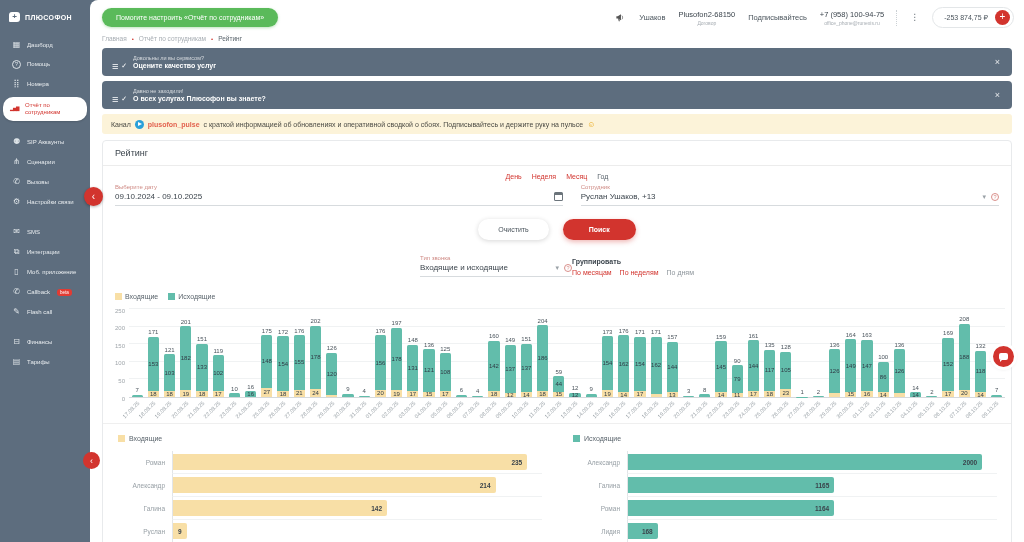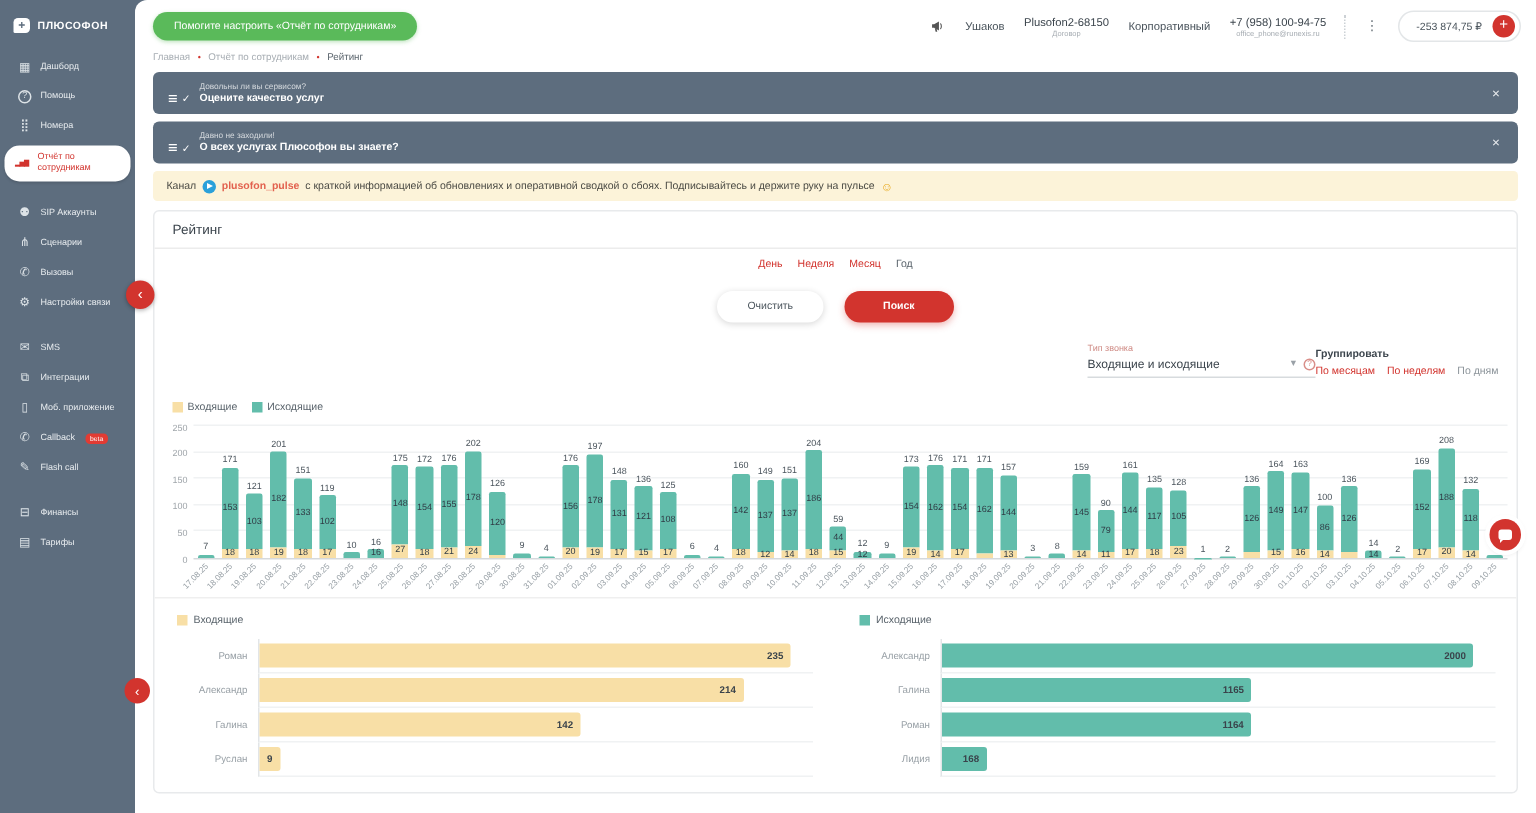--- a/index.html
+++ b/index.html
@@ -77,21 +77,21 @@
   .f-value{font-size:8px;color:#3c454d;flex:1}
   .cal{width:9px;height:9px;border:1px solid #6b747b;border-top:3px solid #6b747b;border-radius:1.5px;cursor:pointer;flex:none}
   .ddl{font-size:7px;color:#9aa1a7;cursor:pointer;line-height:7px}
   .inf{width:8px;height:8px;border:1px solid #d98f8a;color:#d98f8a;border-radius:50%;font-size:5.5px;line-height:7px;
     text-align:center;cursor:pointer;flex:none}
   .btn-row{display:flex;justify-content:center;gap:14px;padding:13px 0 2px}
   .btn-clear{background:#fff;border:none;border-radius:11px;height:21px;padding:0 20px;font-size:7px;color:#4a545c;
     font-family:inherit;box-shadow:0 1px 5px rgba(0,0,0,.16);cursor:pointer}
   .btn-search{background:#d2342e;border:none;border-radius:11px;height:21px;padding:0 26px;font-size:7px;color:#fff;
     font-weight:bold;font-family:inherit;box-shadow:0 2px 5px rgba(210,52,46,.35);cursor:pointer}
-  .second-row{display:flex;justify-content:flex-end;align-items:flex-start;padding:12px 12px 0}
+  .second-row{display:flex;justify-content:center;align-items:flex-start;padding:12px 12px 0}
   .f-type{width:152px}
   .grouping{font-size:7px;padding-top:4px}
   .group-title{font-weight:bold;color:#3c454d;margin-bottom:4px}
   .group-opts{display:flex;gap:8px}
   .gopt{color:#d2342e;cursor:pointer}
   .gopt.gactive{color:#8d959b}
   .legend-row{display:flex;align-items:center;gap:10px;padding:16px 12px 6px;font-size:7px;color:#5a646c}
   .leg{display:flex;align-items:center;gap:3px}
   .sq{width:7px;height:7px;display:inline-block;flex:none}
   .sq-yellow{background:#f8dfa6}.sq-teal{background:#62bdab}
@@ -213,21 +213,21 @@
           <path d="M3 9v5h3l7 4V5L6 9H3z" fill="#555"></path>
           <path d="M15 8c2 1.2 2 6.8 0 8" stroke="#555" stroke-width="1.6" fill="none"></path>
           <path d="M7 15l1.2 5h2.4l-1.1-5z" fill="#555"></path>
         </svg>
       </span>
       <span class="promo">Ушаков</span>
       <div class="acct">
         <div class="acct-main">Plusofon2-68150</div>
         <div class="acct-sub">Договор</div>
       </div>
-      <span class="plan">Корпоративный</span>
+      <span class="plan">Подписывайтесь</span>
       <div class="phone-blk">
         <div class="acct-main">+7 (958) 100-94-75</div>
         <div class="acct-sub">office_phone@runexis.ru</div>
       </div>
       <span class="kebab">⋮</span>
       <div class="balance">
         <span class="bal-amt">-253 874,75 ₽</span>
         <span class="plus">+</span>
       </div>
     </div>
@@ -270,20 +270,37 @@
   <div class="card">
     <div class="card-head">Рейтинг</div>
 
     <div class="period-row">
       <span class="plink">День</span>
       <span class="plink">Неделя</span>
       <span class="plink">Месяц</span>
       <span class="plink pactive">Год</span>
     </div>
 
+    <div class="filters-row">
+      <div class="field f-date">
+        <div class="f-label">Выберите дату</div>
+        <div class="f-valrow">
+          <span class="f-value">09.10.2024 - 09.10.2025</span>
+          <span class="cal"></span>
+        </div>
+      </div>
+      <div class="field f-emp">
+        <div class="f-label">Сотрудник</div>
+        <div class="f-valrow">
+          <span class="f-value">Руслан Ушаков, +13</span>
+          <span class="ddl">▾</span>
+          <span class="inf">?</span>
+        </div>
+      </div>
+    </div>
 
     <div class="btn-row">
       <button class="btn-clear">Очистить</button>
       <button class="btn-search">Поиск</button>
     </div>
 
     <div class="second-row">
       <div class="field f-type">
         <div class="f-label">Тип звонка</div>
         <div class="f-valrow">

